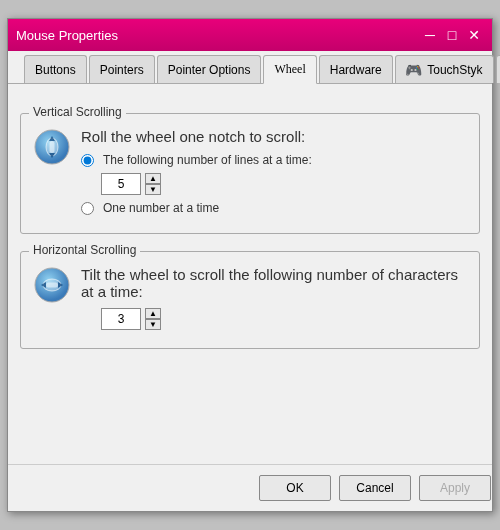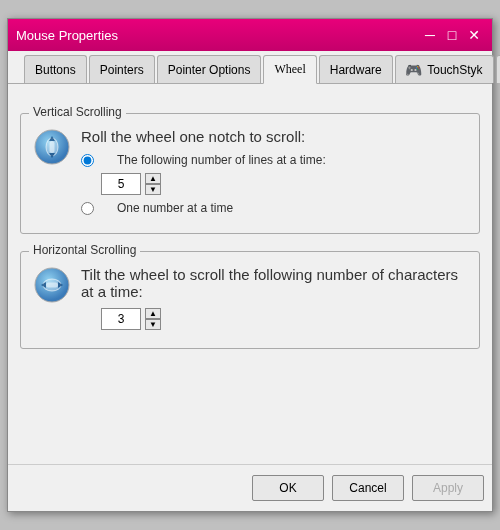--- a/index.html
+++ b/index.html
@@ -110,21 +110,21 @@
       flex: 1;
     }
     .group-label {
       font-size: 15px;
       color: #333;
       margin-bottom: 8px;
     }
     .radio-row {
       display: flex;
       align-items: center;
-      gap: 23px;
+      gap: 9px;
       margin-bottom: 6px;
     }
     .radio-row input[type="radio"] {
       margin: 0;
       accent-color: #0078d7;
     }
     .radio-label {
       font-size: 12px;
       color: #333;
     }
@@ -158,21 +158,21 @@
       align-items: center;
       justify-content: center;
       font-size: 8px;
       line-height: 1;
       padding: 0;
     }
     .footer {
       display: flex;
       justify-content: flex-end;
       gap: 8px;
-      padding: 10px 8px;
+      padding: 10px 1px;
       border-top: 1px solid #ccc;
       background: #f0f0f0;
     }
     .footer-btn {
       min-width: 72px;
       height: 26px;
       padding: 0 12px;
       font-size: 12px;
       border: 1px solid #888;
       background: #e8e8e8;

